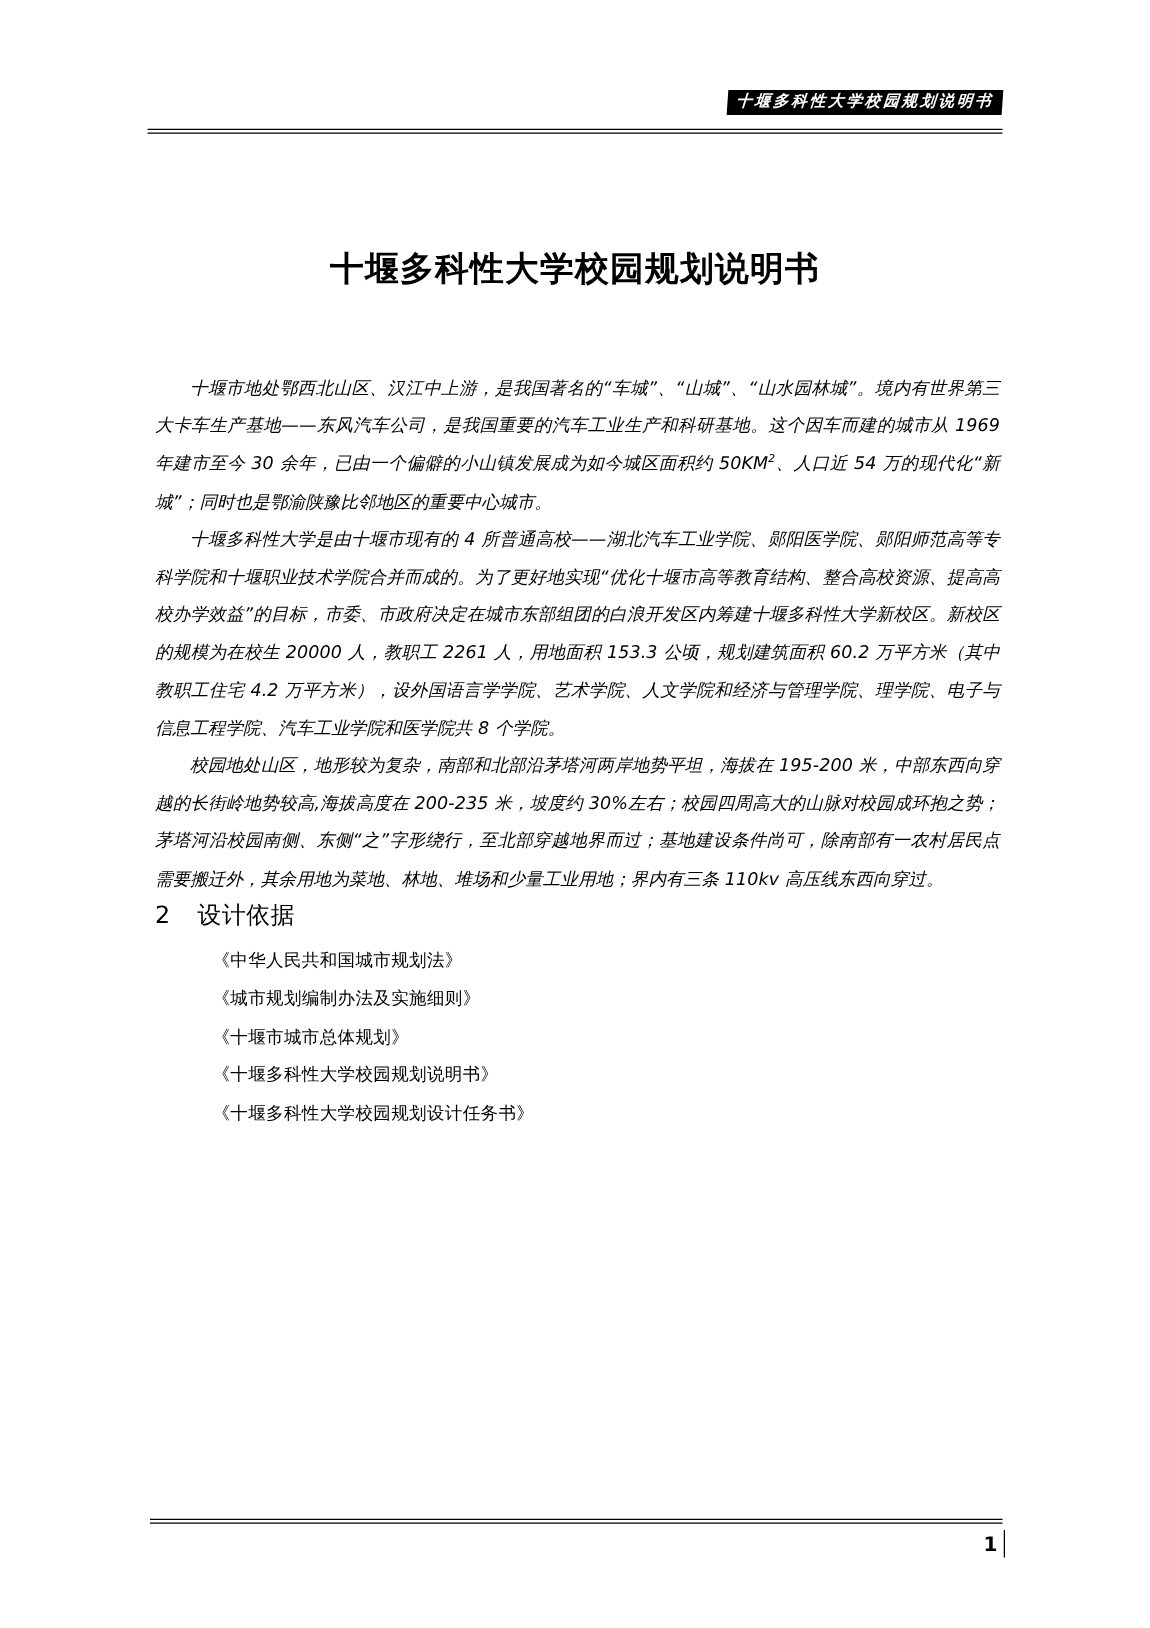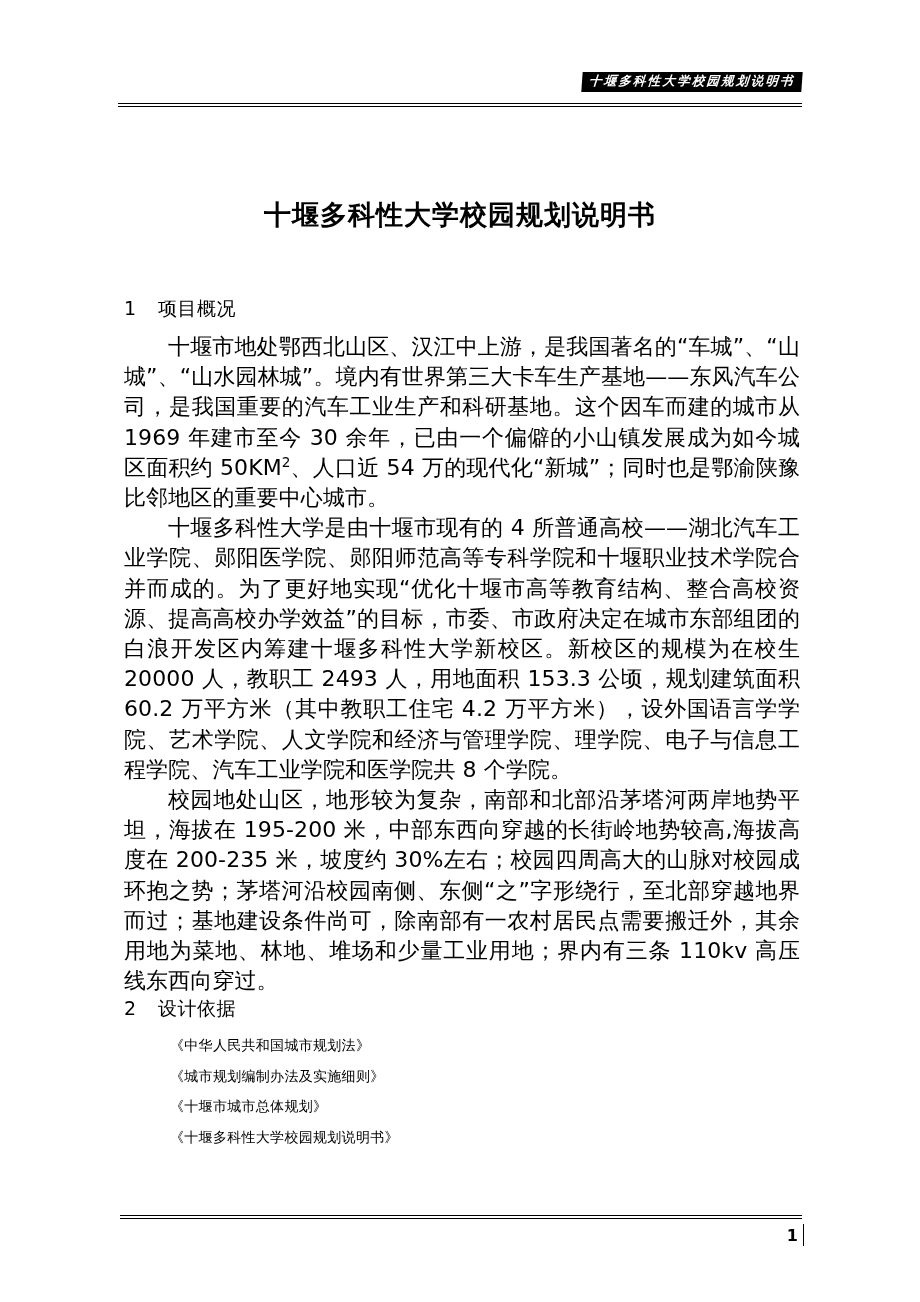--- a/index.html
+++ b/index.html
@@ -92,27 +92,28 @@
     letter-spacing: 0.5px;
     font-family: "DejaVu Sans", "Liberation Sans", sans-serif;
   }
   h2.section-heading .num {
     display: inline-block;
     min-width: 34px;
   }
 
   p.para {
     margin: 0;
-    font-size: 22px;
+    font-size: 14px;
     line-height: 30.2px;
     text-align: justify;
     text-justify: inter-ideograph;
     text-indent: 2em;
     letter-spacing: 0.1px;
     font-family: "DejaVu Sans", "Liberation Sans", sans-serif;
+    font-style: italic;
   }
 
   .section-1 { margin-bottom: 0; }
   .section-2 { }
   .section-2 h2.section-heading { margin-bottom: 8px; }
 
   ul.ref-list {
     list-style: none;
     margin: 0;
     padding: 0 0 0 46px;
@@ -173,42 +174,40 @@
     <div class="header-band">十堰多科性大学校园规划说明书</div>
   </div>
   <div class="header-rule"></div>
   <div class="header-rule-thin"></div>
 
   <div class="doc-title">十堰多科性大学校园规划说明书</div>
 
   <div class="content">
 
     <div class="section-1">
-      <h2 class="section-heading">
-        <span class="num">1</span><span>项目概况</span>
-      </h2>
 
       <p class="para"><span>十堰市地处鄂西北山区、汉江中上游，是我国著名的“车城”、“山城”、“山水园林城”。境内有世界第三大卡车生产基地——东风汽车公司，是我国重要的汽车工业生产和科研基地。这个因车而建的城市从 1969 年建市至今 30 余年，已由一个偏僻的小山镇发展成为如今城区面积约 50KM</span><sup class="sup2">2</sup><span>、人口近 54 万的现代化“新城”；同时也是鄂渝陕豫比邻地区的重要中心城市。</span></p>
 
-      <p class="para">十堰多科性大学是由十堰市现有的 4 所普通高校——湖北汽车工业学院、郧阳医学院、郧阳师范高等专科学院和十堰职业技术学院合并而成的。为了更好地实现“优化十堰市高等教育结构、整合高校资源、提高高校办学效益”的目标，市委、市政府决定在城市东部组团的白浪开发区内筹建十堰多科性大学新校区。新校区的规模为在校生 20000 人，教职工 2493 人，用地面积 153.3 公顷，规划建筑面积 60.2 万平方米（其中教职工住宅 4.2 万平方米），设外国语言学学院、艺术学院、人文学院和经济与管理学院、理学院、电子与信息工程学院、汽车工业学院和医学院共 8 个学院。</p>
+      <p class="para">十堰多科性大学是由十堰市现有的 4 所普通高校——湖北汽车工业学院、郧阳医学院、郧阳师范高等专科学院和十堰职业技术学院合并而成的。为了更好地实现“优化十堰市高等教育结构、整合高校资源、提高高校办学效益”的目标，市委、市政府决定在城市东部组团的白浪开发区内筹建十堰多科性大学新校区。新校区的规模为在校生 20000 人，教职工 2261 人，用地面积 153.3 公顷，规划建筑面积 60.2 万平方米（其中教职工住宅 4.2 万平方米），设外国语言学学院、艺术学院、人文学院和经济与管理学院、理学院、电子与信息工程学院、汽车工业学院和医学院共 8 个学院。</p>
 
       <p class="para">校园地处山区，地形较为复杂，南部和北部沿茅塔河两岸地势平坦，海拔在 195-200 米，中部东西向穿越的长街岭地势较高,海拔高度在 200-235 米，坡度约 30%左右；校园四周高大的山脉对校园成环抱之势；茅塔河沿校园南侧、东侧“之”字形绕行，至北部穿越地界而过；基地建设条件尚可，除南部有一农村居民点需要搬迁外，其余用地为菜地、林地、堆场和少量工业用地；界内有三条 110kv 高压线东西向穿过。</p>
 
     </div>
 
     <div class="section-2">
       <h2 class="section-heading">
         <span class="num">2</span><span>设计依据</span>
       </h2>
 
       <ul class="ref-list">
         <li>《中华人民共和国城市规划法》</li>
         <li>《城市规划编制办法及实施细则》</li>
         <li>《十堰市城市总体规划》</li>
         <li>《十堰多科性大学校园规划说明书》</li>
+        <li>《十堰多科性大学校园规划设计任务书》</li>
       </ul>
     </div>
 
   </div>
 
   <div class="footer-rule"></div>
   <div class="footer-rule-thin"></div>
   <div class="page-number">1</div>
   <div class="caret"></div>
 

